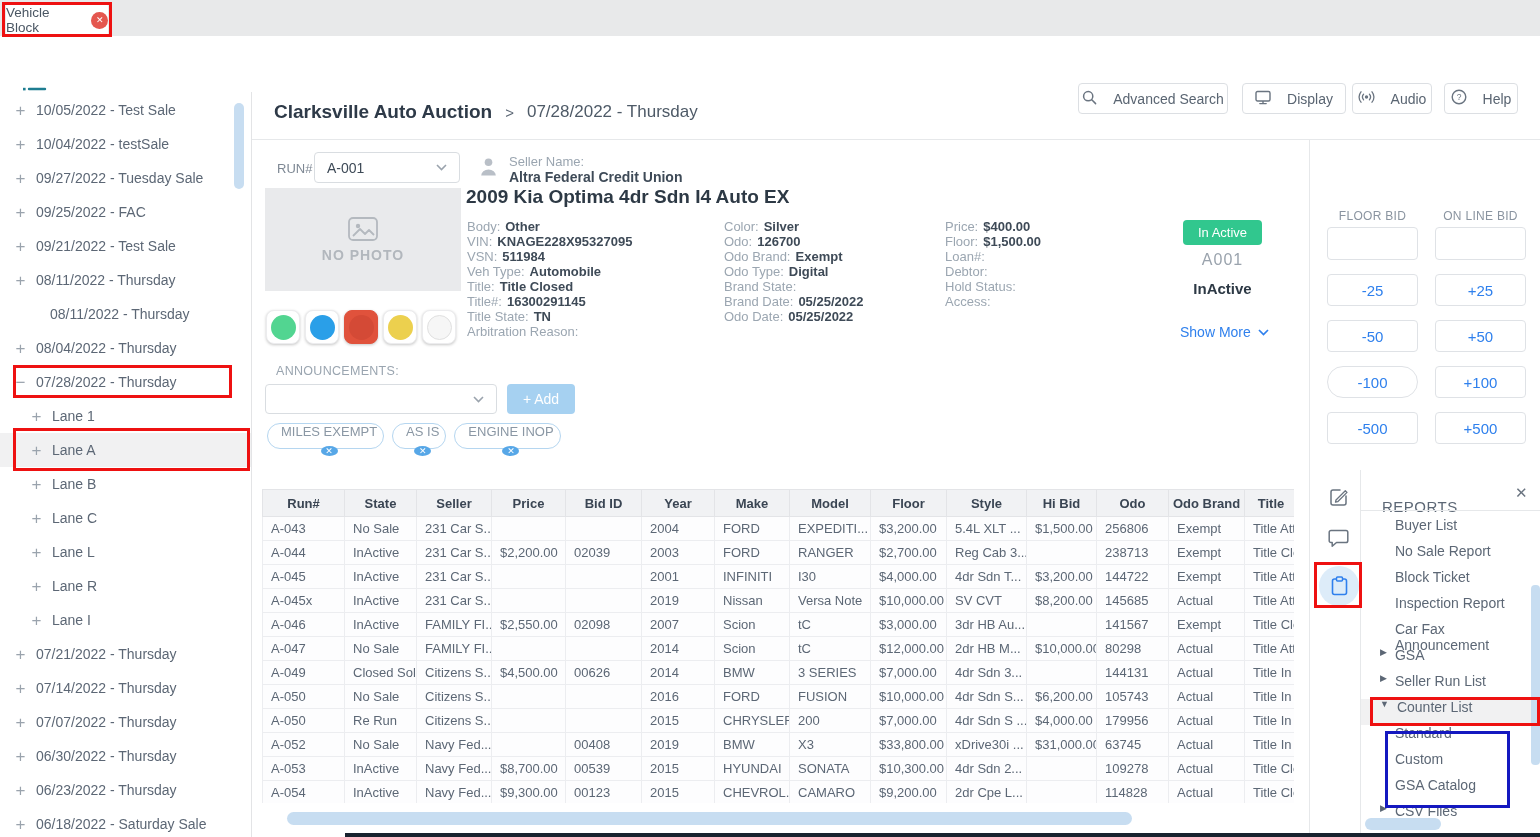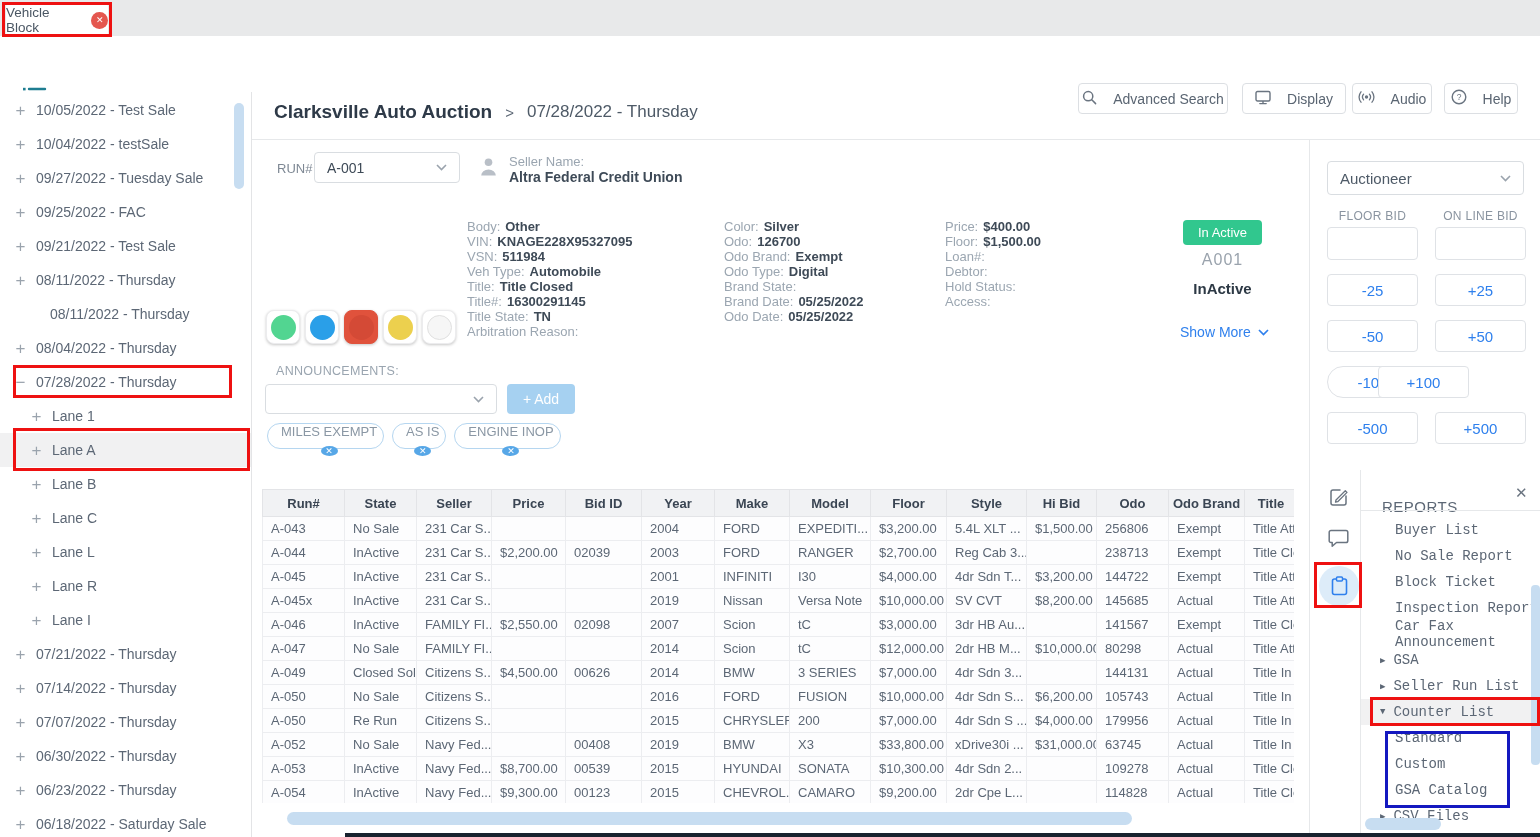--- a/index.html
+++ b/index.html
@@ -90,21 +90,21 @@
            color:#2f80ed;font-size:15px;display:flex;align-items:center;justify-content:center;cursor:pointer;box-sizing:border-box;}
   
   .icon-strip-icon{position:absolute;left:1328px;cursor:pointer;}
   .clip-circle{position:absolute;left:1319px;top:566px;width:40px;height:40px;border-radius:50%;background:#ddecf9;
                display:flex;align-items:center;justify-content:center;cursor:pointer;}
   .rp-border{position:absolute;left:1360px;top:470px;height:367px;border-left:1px solid #e6e8ea;}
   .rp-title{position:absolute;left:1382px;top:486px;font-size:15px;color:#5c6775;letter-spacing:.5px;margin-top:12px;}
   .rp-close{position:absolute;left:1515px;top:484px;font-size:15px;color:#6a7480;cursor:pointer;}
   .rp-rule{position:absolute;left:1361px;top:510px;width:179px;border-top:1px solid #e6e8ea;}
   .rp-list{position:absolute;left:1361px;top:517px;width:179px;}
-  .rp-item{height:26px;display:flex;align-items:center;padding-left:34px;font-size:14px;color:#5c6775;cursor:pointer;box-sizing:border-box;font-family:Liberation Mono, monospace;}
+  .rp-item{height:26px;display:flex;align-items:flex-start;padding-left:34px;font-size:14px;color:#5c6775;cursor:pointer;box-sizing:border-box;}
   .rp-item.haskid{padding-left:19px;gap:8px;}
   .rp-item.selected{background:#f1f1f2;}
   .rp-tri{font-size:9px;color:#5c6775;}
   .rp-vthumb{position:absolute;left:1531px;top:585px;width:9px;height:180px;background:#c7ddf1;border-radius:4px;}
   .rp-hthumb{position:absolute;left:1365px;top:818px;width:76px;height:12px;background:#c7ddf1;border-radius:6px;}
   .bottom-dark{position:absolute;left:345px;top:833px;width:1195px;height:4px;background:#18222e;}
   
   .ann{position:absolute;border:3px solid #ee1111;pointer-events:none;box-sizing:border-box;}
   .ann.blue{border-color:#1418c0;}
   #ann-tab{left:2px;top:2px;width:110px;height:35px;}
@@ -282,20 +282,28 @@
   <div class="rule-top"></div>
 
   <span class="run-label">RUN#</span>
   <div class="select run-select">
     <span>A-001</span>
     <svg width="11" height="7" viewBox="0 0 11 7">
         <polyline points="1,1 5.5,5.5 10,1" stroke="#9aa3ad" stroke-width="1.6" fill="none"></polyline>
       </svg>
   </div>
 
+  <div class="photo">
+    <svg width="30" height="24" viewBox="0 0 30 24">
+      <rect x="1" y="1" width="28" height="22" rx="4" stroke="#b4b9bf" stroke-width="1.8" fill="none"></rect>
+      <circle cx="10" cy="9" r="2.2" fill="#b4b9bf"></circle>
+      <polyline points="5,19 12,12 17,17 21,13 26,18" stroke="#b4b9bf" stroke-width="1.8" fill="none" stroke-linejoin="round"></polyline>
+    </svg>
+    <span class="photo-text">NO PHOTO</span>
+  </div>
 
   <div class="lights">
       <div class="light">
         <div class="dot" style="background: rgb(82, 213, 145);"></div>
       </div>
       <div class="light">
         <div class="dot" style="background: rgb(42, 159, 232);"></div>
       </div>
       <div class="light" style="background: rgb(224, 82, 60); border-color: rgb(224, 82, 60);">
         <div class="dot" style="background: rgb(212, 74, 54);"></div>
@@ -309,20 +317,21 @@
     </div>
 
   <span class="seller-icon">
     <svg width="21" height="22" viewBox="0 0 21 22">
         <circle cx="10.5" cy="6.2" r="3.8" fill="#b9bfc7"></circle>
         <path d="M3.2 19.5 a7.3 6 0 0 1 14.6 0 z" fill="#b9bfc7"></path>
       </svg>
   </span>
   <span class="seller-label">Seller Name:</span>
   <span class="seller-value">Altra Federal Credit Union</span>
+  <div class="veh-title">2009 Kia Optima 4dr Sdn I4 Auto EX</div>
 
   <div class="fields fields-c1">
       <div class="frow">
         <span class="flabel">Body:</span>
         <span class="fvalue">Other</span>
       </div>
       <div class="frow">
         <span class="flabel">VIN:</span>
         <span class="fvalue">KNAGE228X95327095</span>
       </div>
@@ -668,26 +677,20 @@
             <td>114828</td>
             <td>Actual</td>
             <td>Title Clos</td>
           </tr>
         </tbody>
     </table>
   </div>
   <div class="h-thumb"></div>
 
   <div class="v-divider"></div>
-  <div class="select auctioneer">
-    <span>Auctioneer</span>
-    <svg width="11" height="7" viewBox="0 0 11 7">
-        <polyline points="1,1 5.5,5.5 10,1" stroke="#9aa3ad" stroke-width="1.6" fill="none"></polyline>
-      </svg>
-  </div>
   <span class="bid-label" id="lbl-floor">FLOOR BID</span>
   <span class="bid-label" id="lbl-online">ON LINE BID</span>
   <input class="bid-input" id="bi-floor" style="">
   <input class="bid-input" id="bi-online" style="">
 
   <span class="icon-strip-icon" style="top:487px">
     <svg width="21" height="21" viewBox="0 0 21 21">
         <path d="M12 3 H5 a2 2 0 0 0 -2 2 v11 a2 2 0 0 0 2 2 h11 a2 2 0 0 0 2 -2 V9" stroke="#6a7480" stroke-width="1.5" fill="none" stroke-linecap="round"></path>
         <path d="M8 13 L17.3 3.7 l0 0 L19 5.4 L9.7 14.7 L7.5 15.2 z" stroke="#6a7480" stroke-width="1.3" fill="none" stroke-linejoin="round"></path>
       </svg>
@@ -702,21 +705,21 @@
         <rect x="1.5" y="3" width="14" height="15.5" rx="2" stroke="#2f80ed" stroke-width="1.6" fill="none"></rect>
         <rect x="5.5" y="1" width="6" height="4" rx="1" fill="#ddecf9" stroke="#2f80ed" stroke-width="1.5"></rect>
       </svg>
   </span>
 
   <div class="bid-btn" style="left: 1327px; top: 274px;">-25</div>
     <div class="bid-btn" style="left: 1435px; top: 274px;">+25</div>
     <div class="bid-btn" style="left: 1327px; top: 320px;">-50</div>
     <div class="bid-btn" style="left: 1435px; top: 320px;">+50</div>
     <div class="bid-btn" style="left: 1327px; top: 366px; border-radius: 16px;">-100</div>
-    <div class="bid-btn" style="left: 1378px; top: 366px;">+100</div>
+    <div class="bid-btn" style="left: 1435px; top: 366px;">+100</div>
     <div class="bid-btn" style="left: 1327px; top: 412px;">-500</div>
     <div class="bid-btn" style="left: 1435px; top: 412px;">+500</div>
     <div class="rp-border"></div>
   <span class="rp-title">REPORTS</span>
   <span class="rp-close">✕</span>
   <div class="rp-rule"></div>
   <div class="rp-list">
       <div class="rp-item">
         <span>Buyer List</span>
       </div>

